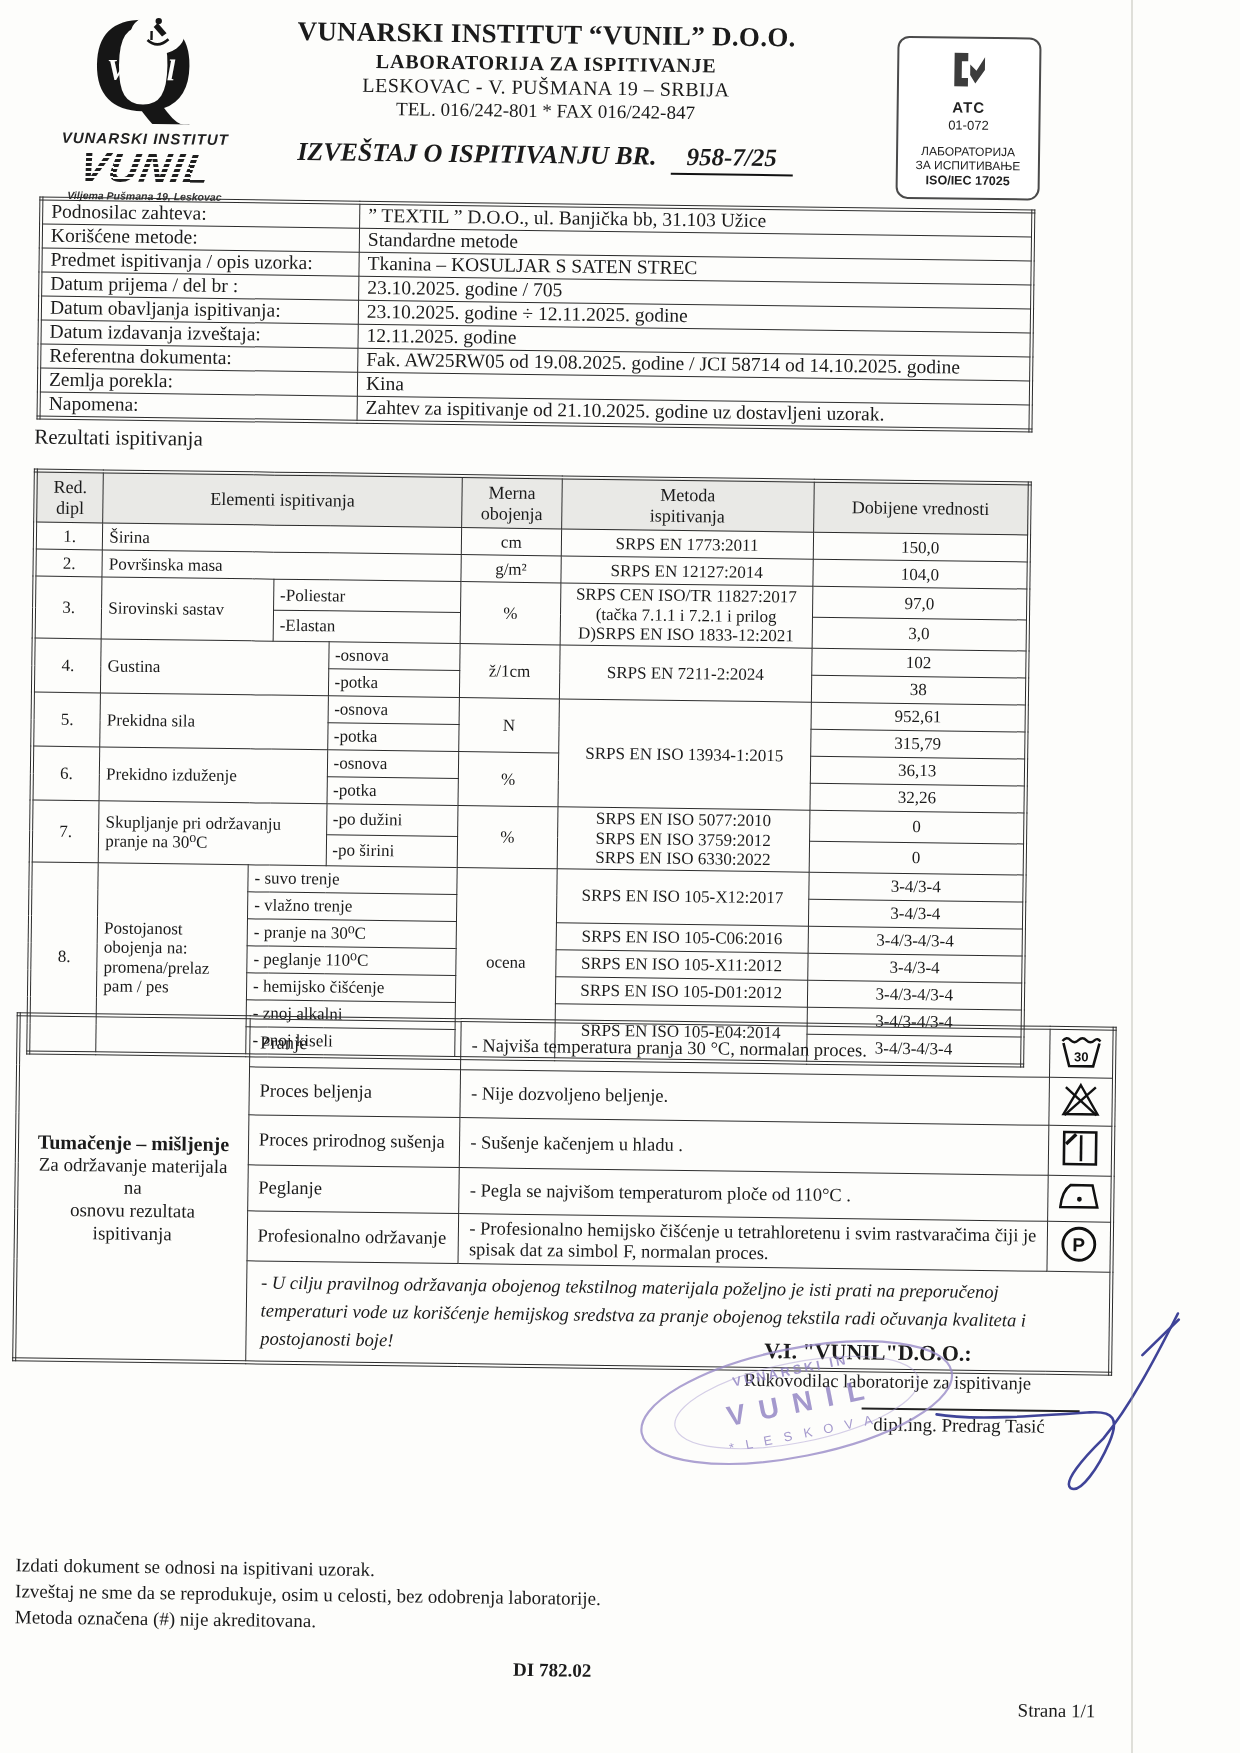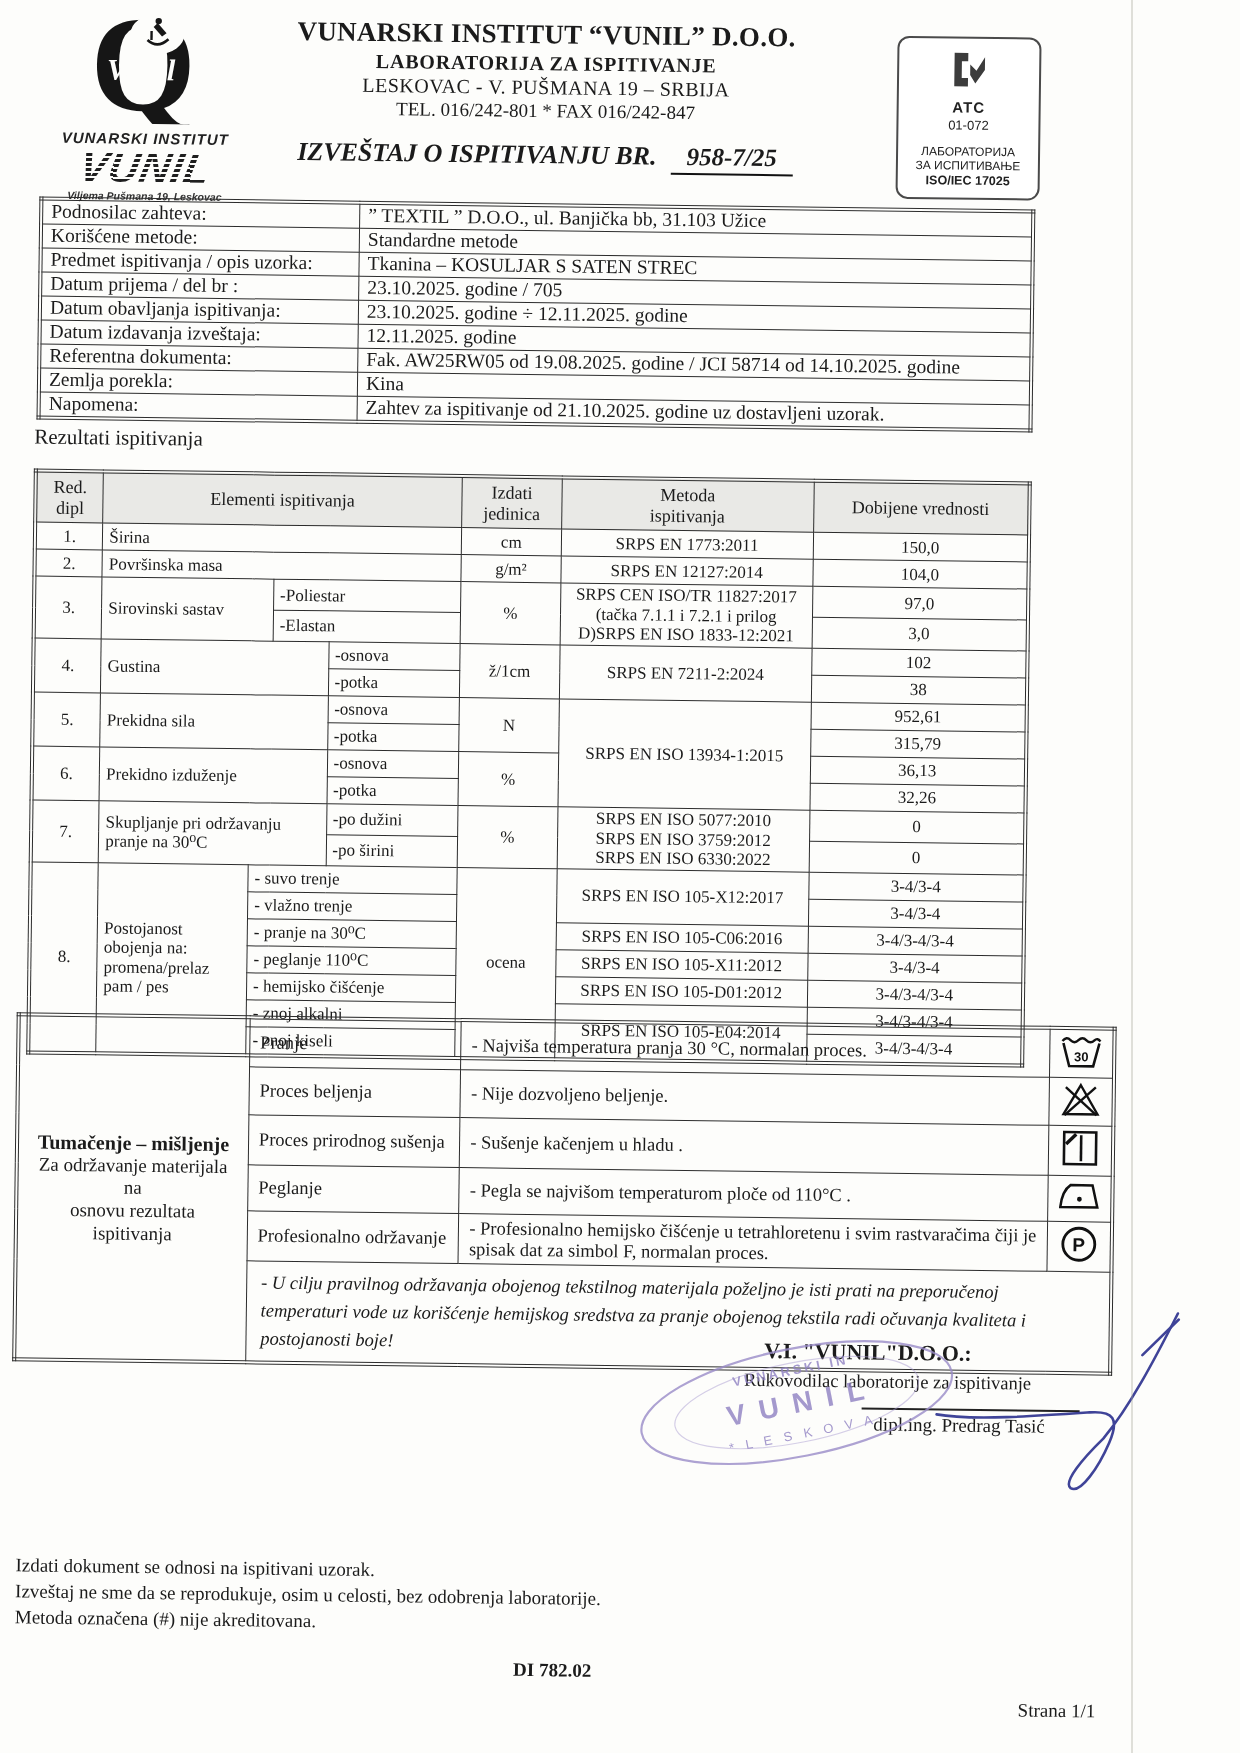--- a/index.html
+++ b/index.html
@@ -171,22 +171,22 @@
           <col style="width:217px">
     </colgroup>
     <tbody>
           <tr>
       <th>
               <div>Red.</div>
               <div>dipl</div>
             </th>
       <th colspan="4">Elementi ispitivanja</th>
       <th>
-              <div>Izdati</div>
-              <div>jedinica</div>
+              <div>Merna</div>
+              <div>obojenja</div>
             </th>
       <th>
               <div>Metoda</div>
               <div>ispitivanja</div>
             </th>
       <th>Dobijene vrednosti</th>
     </tr>
     <tr>
       <td class="c">1.</td>
       <td colspan="4">Širina</td>

